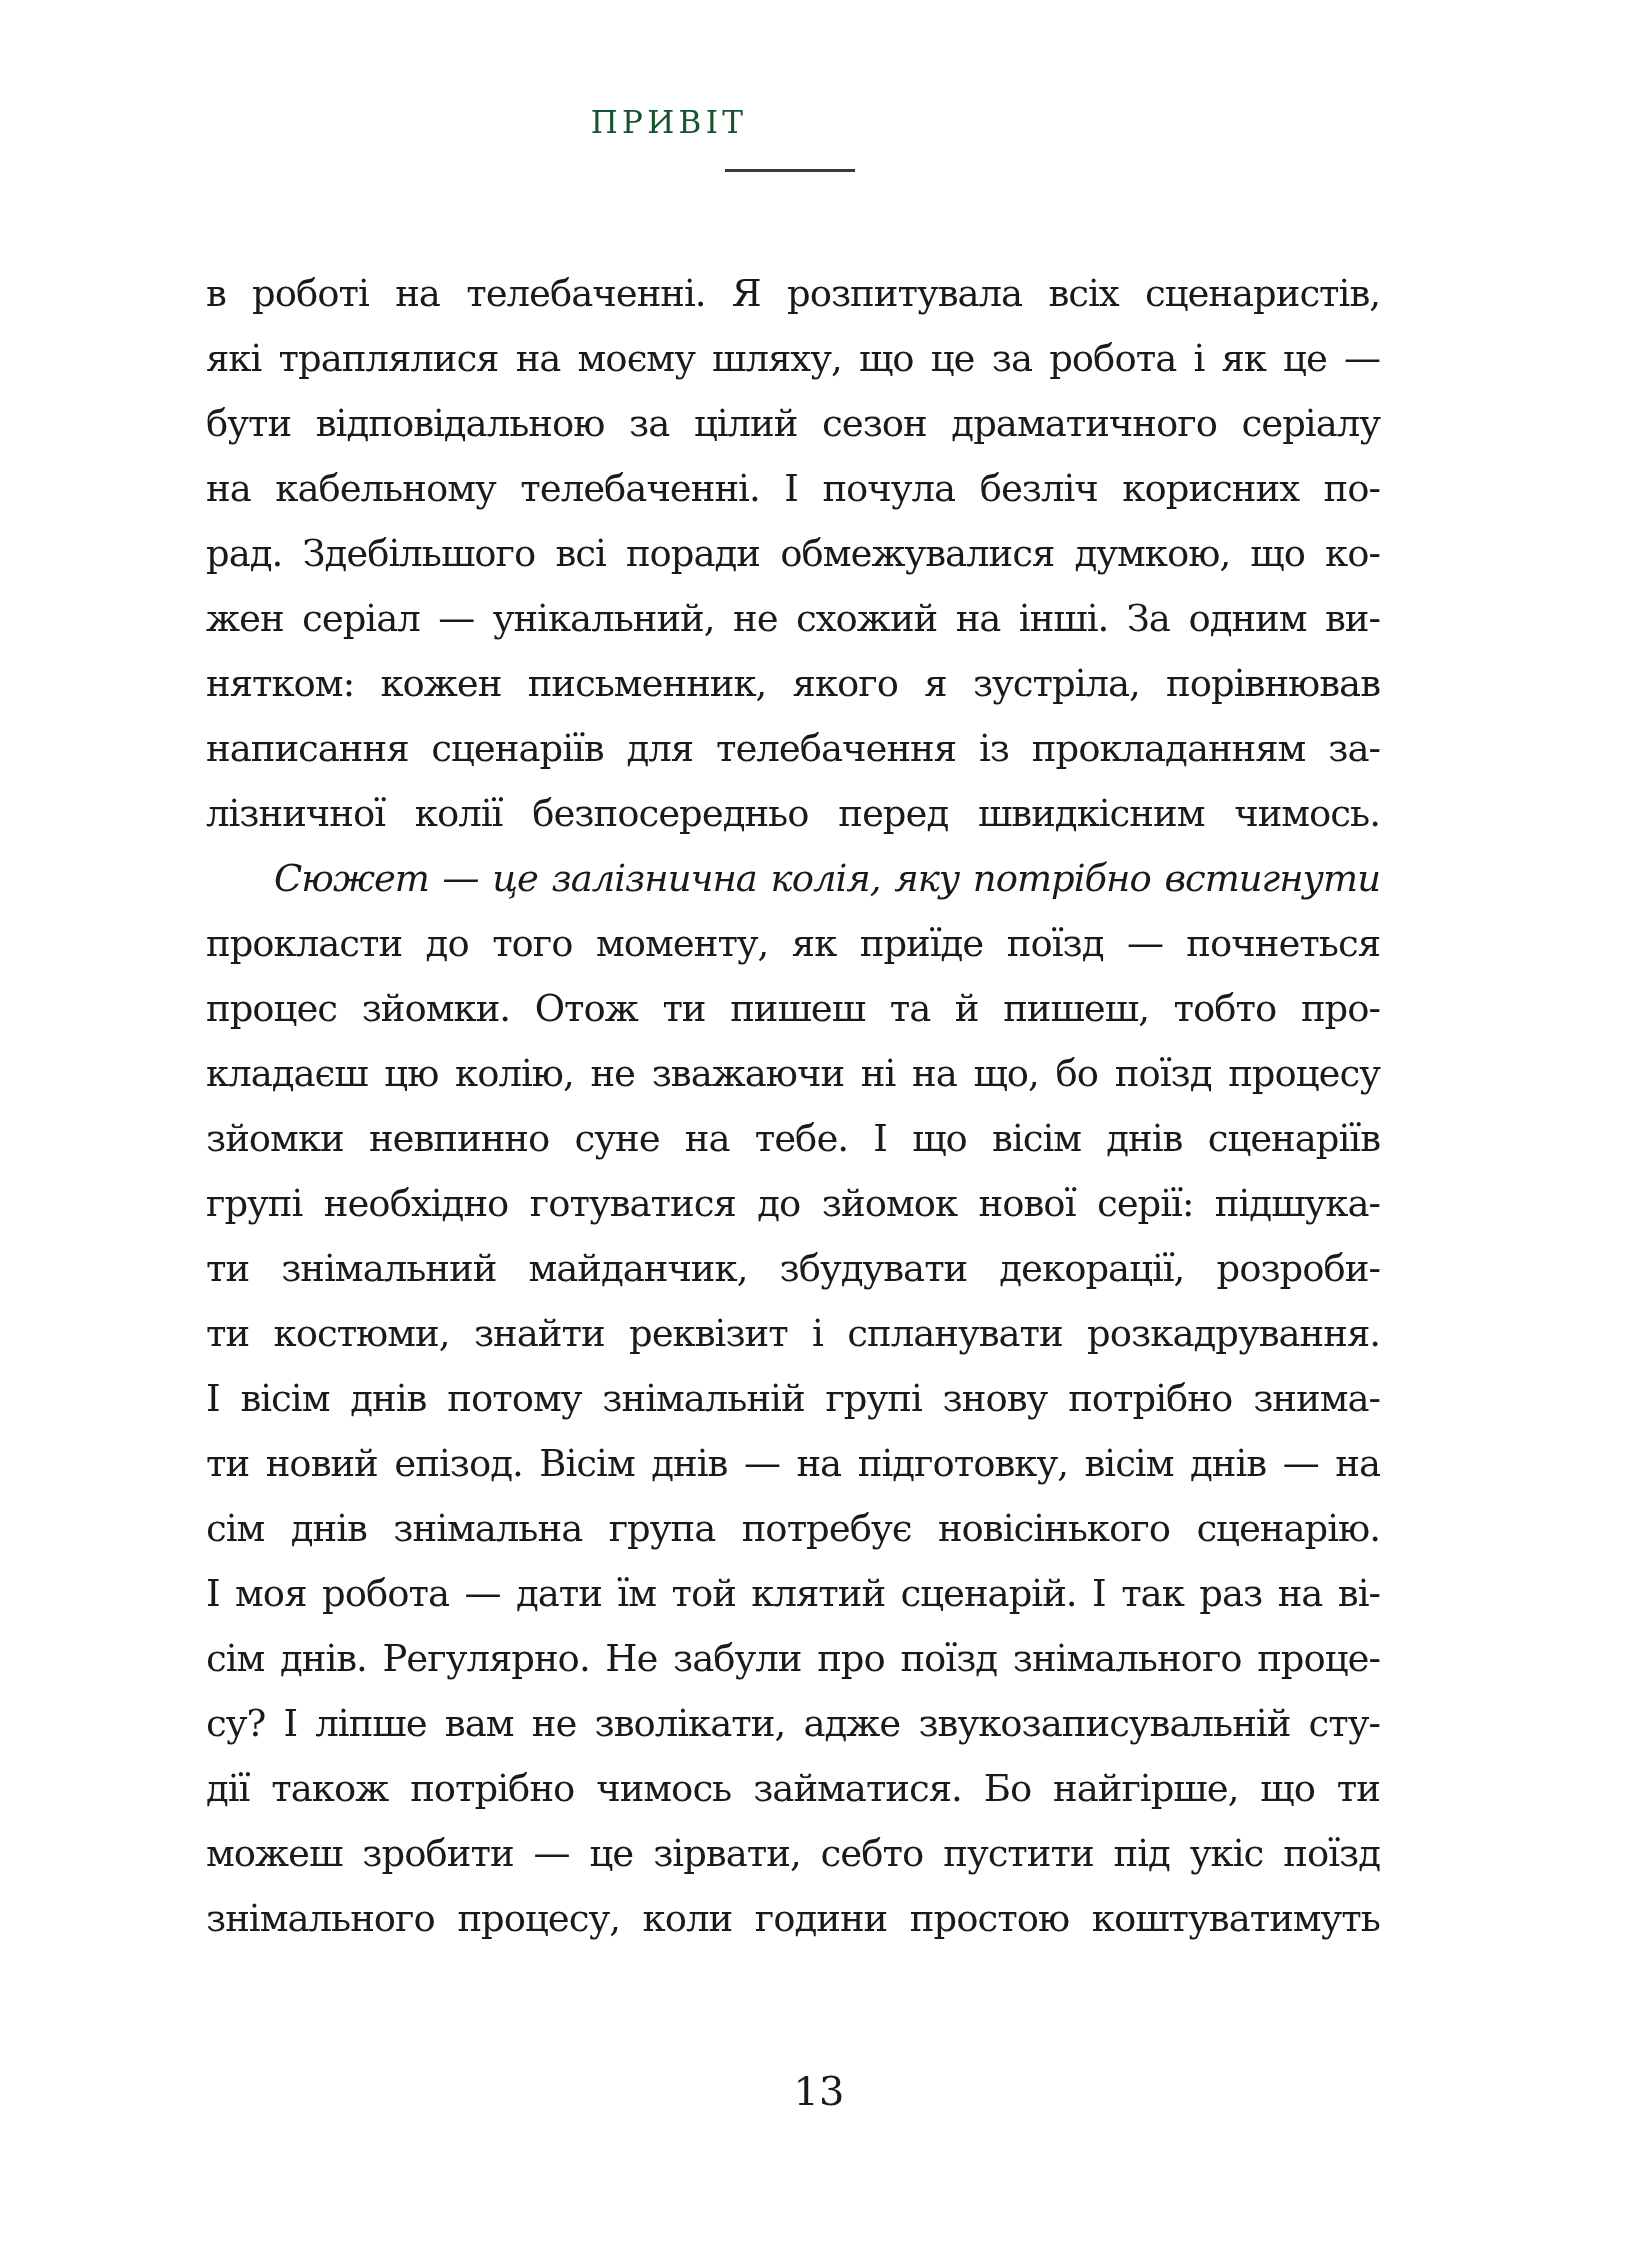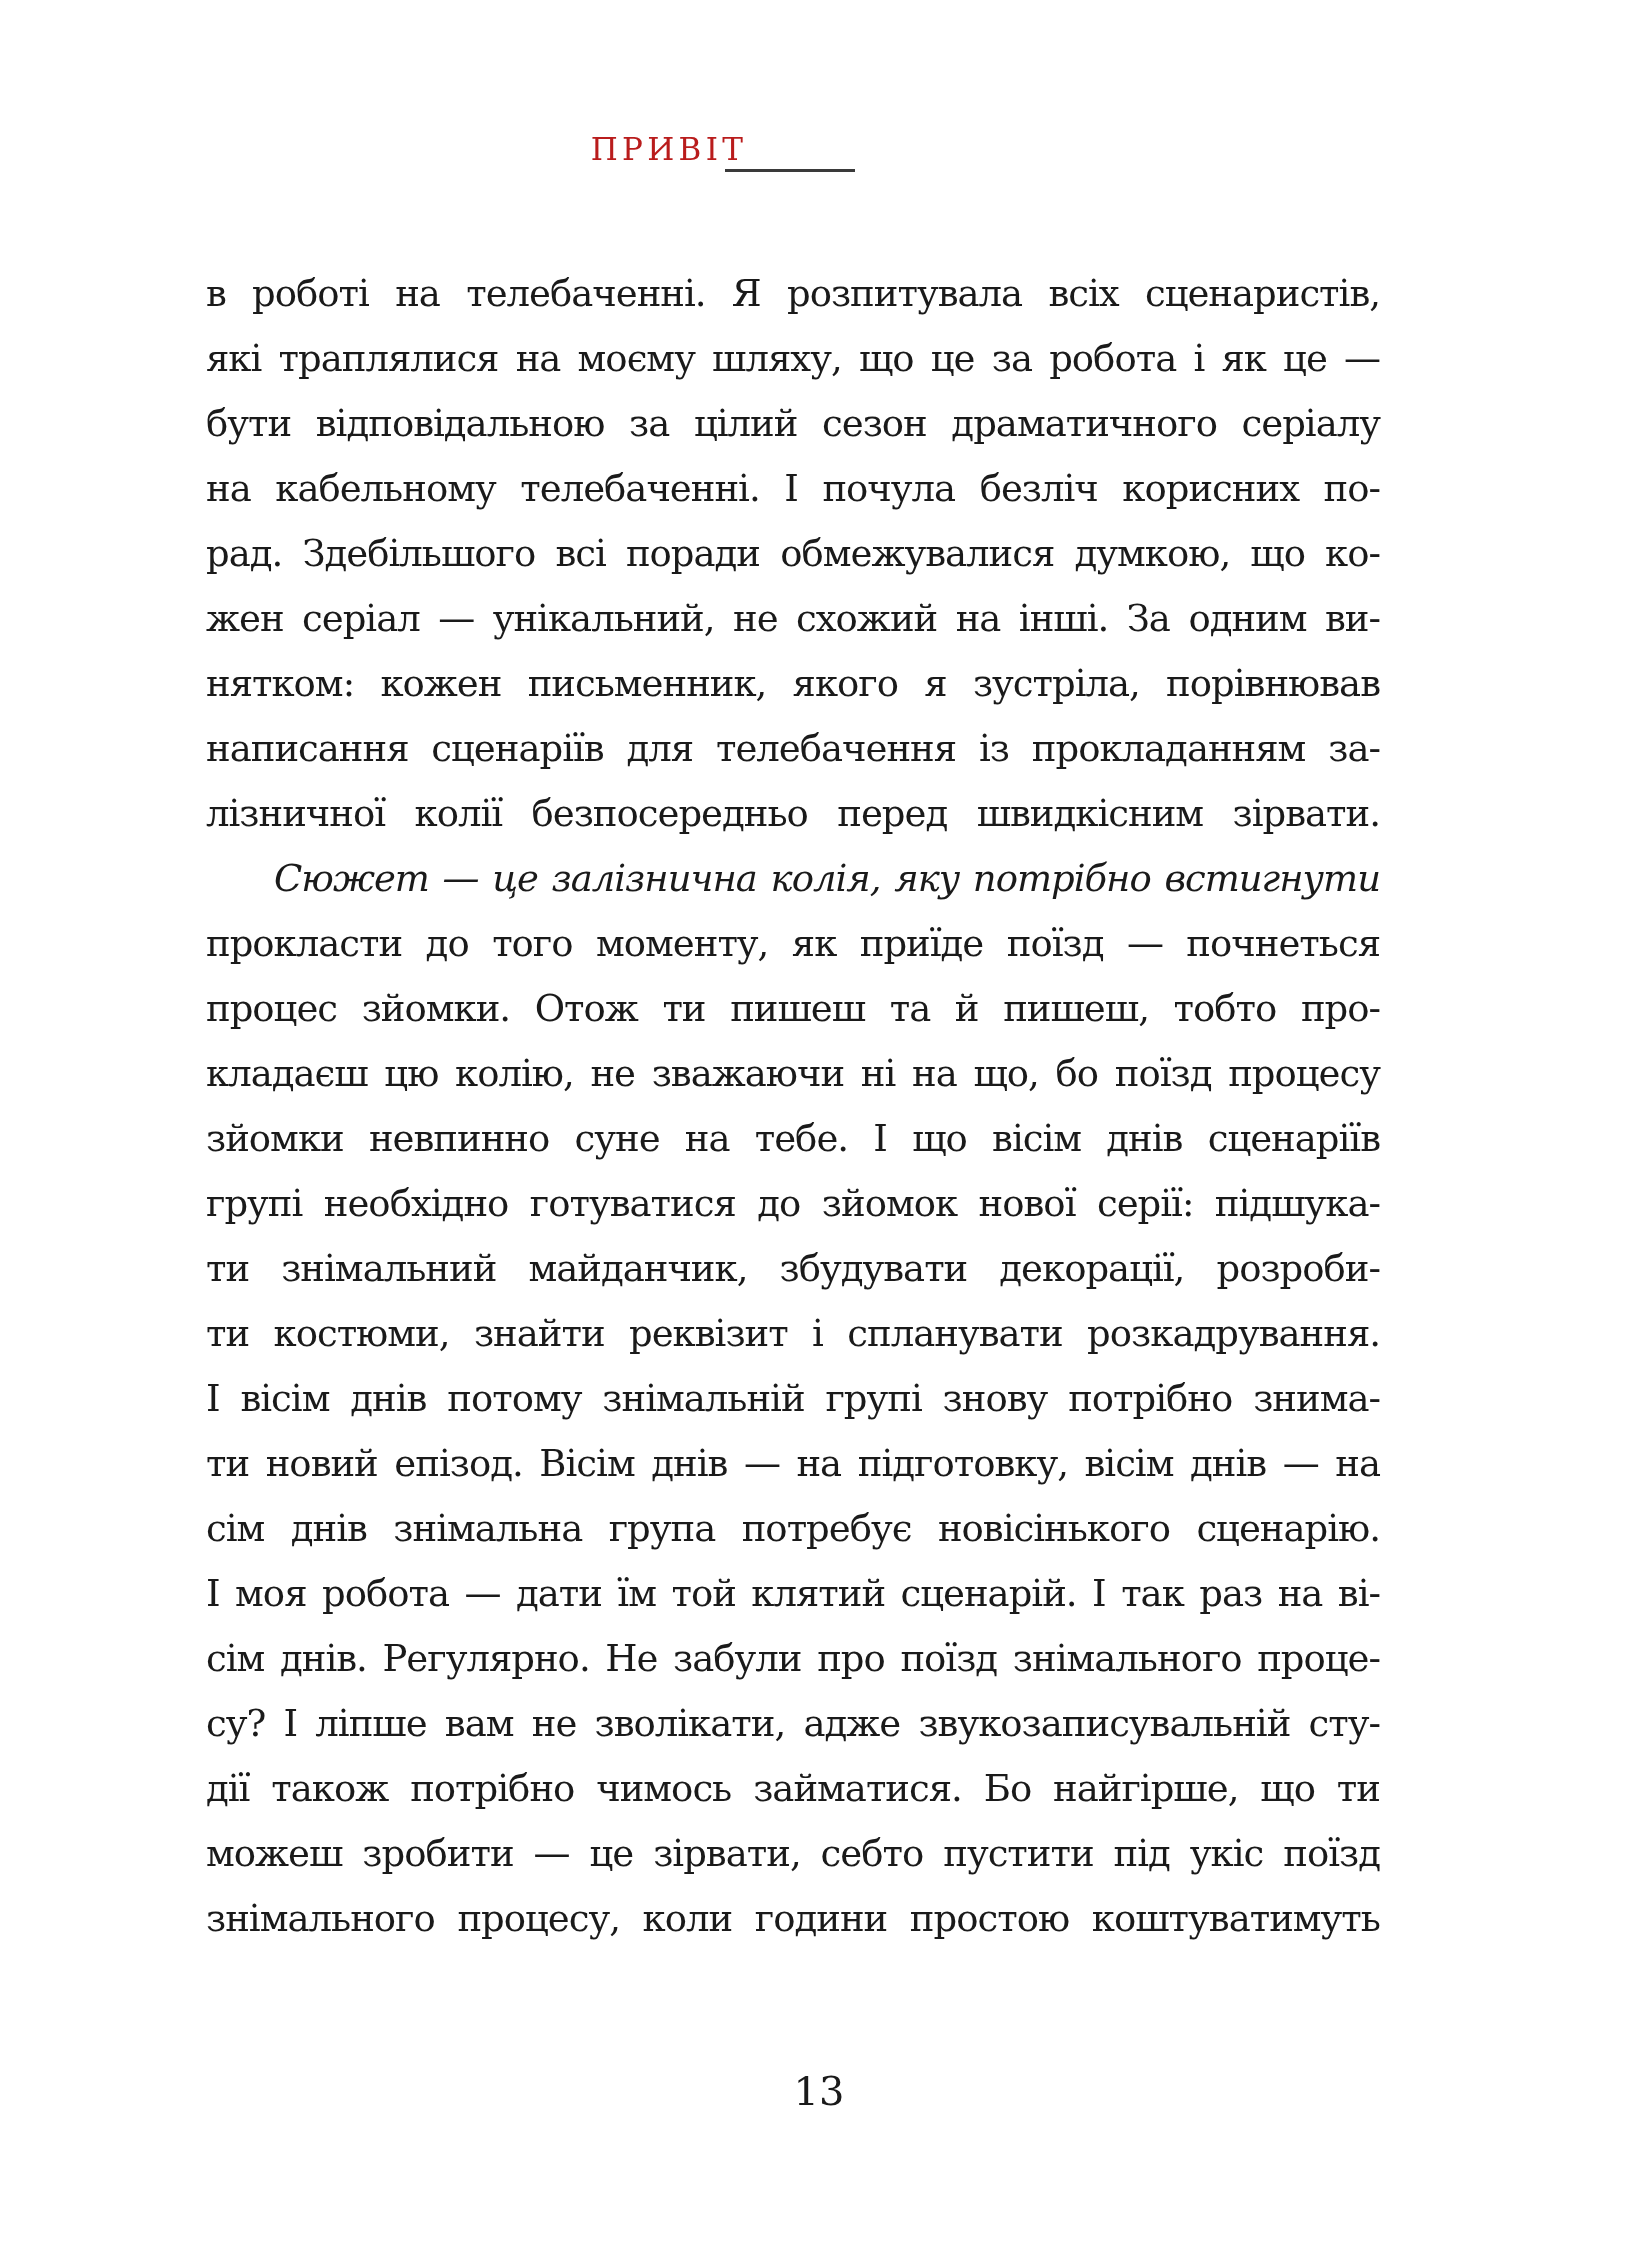--- a/index.html
+++ b/index.html
@@ -10,27 +10,27 @@
     body {
       width: 1638px;
       height: 2261px;
       position: relative;
       overflow: hidden;
       font-family: "DejaVu Serif", "Liberation Serif", serif;
       color: #1a1a1a;
     }
     .running-head {
       position: absolute;
-      top: 130px;
+      top: 103px;
       left: 0;
       width: 1338px;
       text-align: center;
       font-size: 31px;
       letter-spacing: 4.3px;
-      color: #b91c1c;
+      color: #14532d;
       line-height: 38px;
     }
     .head-rule {
       position: absolute;
       top: 169px;
       left: 725px;
       width: 130px;
       height: 2.6px;
       background: #3a3a3a;
     }
@@ -77,21 +77,21 @@
 
     <div class="paragraph">
       <div class="line">в роботі на телебаченні. Я розпитувала всіх сценаристів,</div>
       <div class="line">які траплялися на моєму шляху, що це за робота і як це —</div>
       <div class="line">бути відповідальною за цілий сезон драматичного серіалу</div>
       <div class="line">на кабельному телебаченні. І почула безліч корисних по-</div>
       <div class="line">рад. Здебільшого всі поради обмежувалися думкою, що ко-</div>
       <div class="line">жен серіал — унікальний, не схожий на інші. За одним ви-</div>
       <div class="line">нятком: кожен письменник, якого я зустріла, порівнював</div>
       <div class="line">написання сценаріїв для телебачення із прокладанням за-</div>
-      <div class="line">лізничної колії безпосередньо перед швидкісним зірвати.</div>
+      <div class="line">лізничної колії безпосередньо перед швидкісним чимось.</div>
     </div>
 
     <div class="paragraph">
       <div class="line indent">Сюжет — це залізнична колія, яку потрібно встигнути</div>
       <div class="line">прокласти до того моменту, як приїде поїзд — почнеться</div>
       <div class="line">процес зйомки. Отож ти пишеш та й пишеш, тобто про-</div>
       <div class="line">кладаєш цю колію, не зважаючи ні на що, бо поїзд процесу</div>
       <div class="line">зйомки невпинно суне на тебе. І що вісім днів сценаріїв</div>
       <div class="line">групі необхідно готуватися до зйомок нової серії: підшука-</div>
       <div class="line">ти знімальний майданчик, збудувати декорації, розроби-</div>

